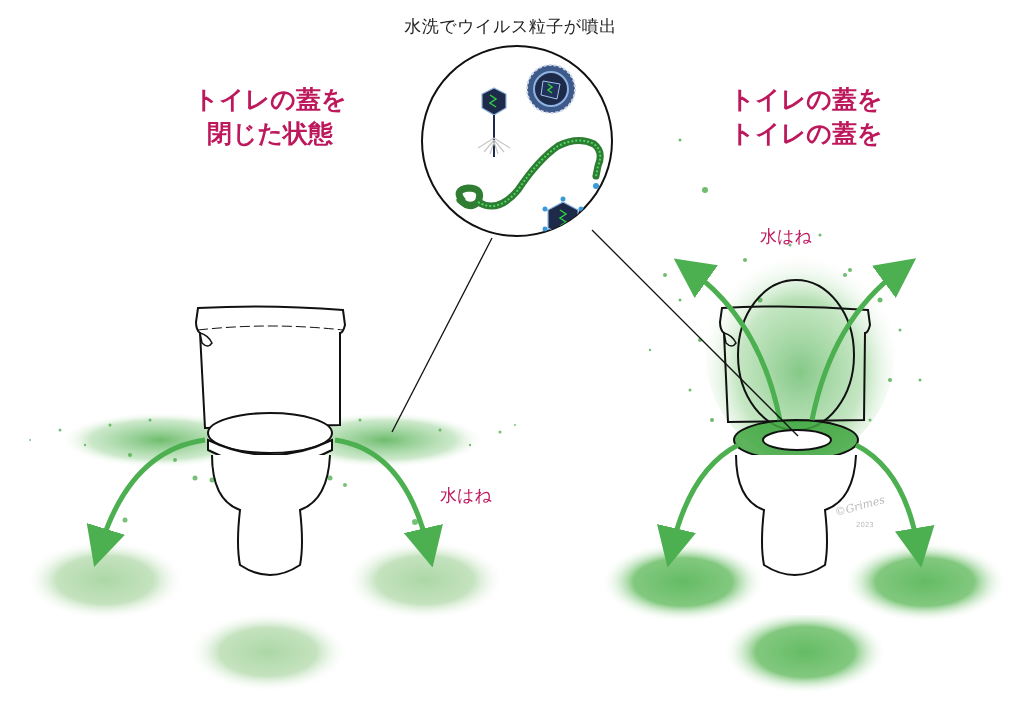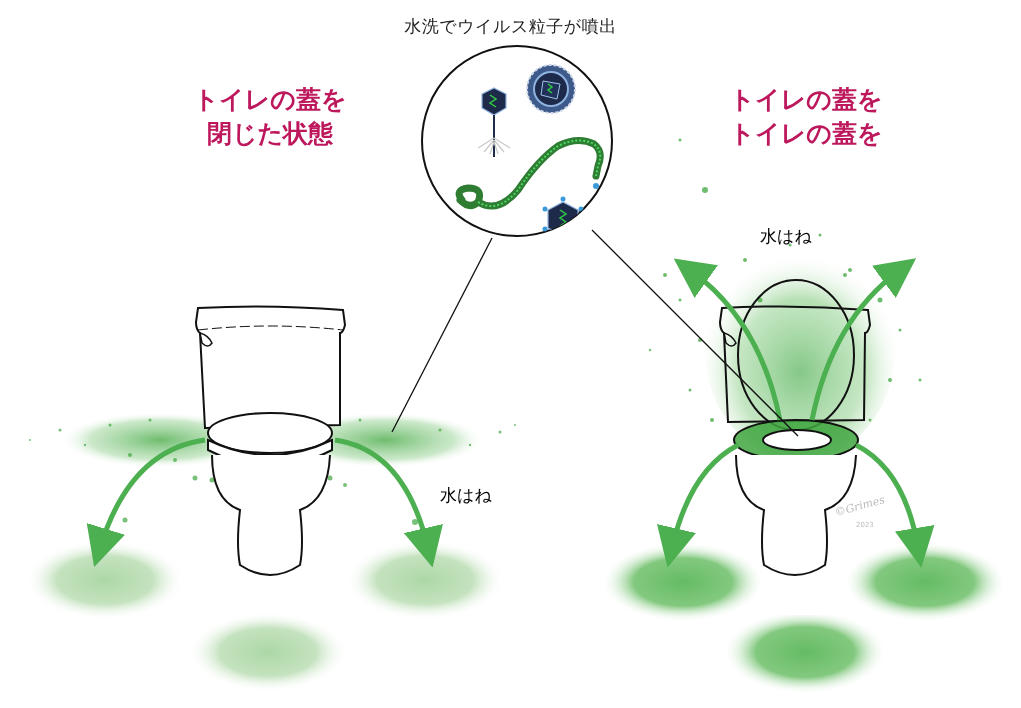--- a/index.html
+++ b/index.html
@@ -2,21 +2,21 @@
 <html><head>
   <meta charset="utf-8">
   <style>
     html, body { margin: 0; padding: 0; background: #ffffff; }
     body { width: 1021px; height: 708px; position: relative; overflow: hidden; font-family: "DejaVu Sans", sans-serif; }
     .stage { position: absolute; left: 0; top: 0; width: 1021px; height: 708px; }
     svg.art { position: absolute; left: 0; top: 0; }
     .title-top { position: absolute; left: 0; width: 1021px; top: 15px; text-align: center; font-size: 17px; color: #222; letter-spacing: 0.5px; }
     .heading { position: absolute; font-weight: bold; font-size: 25px; line-height: 34px; color: #be185d; text-align: center; width: 240px; }
     .heading span { display: block; }
-    .label { position: absolute; font-size: 17px; color: #000000; }
+    .label { position: absolute; font-size: 17px; color: #be185d; }
   </style>
 </head>
 <body>
 
 <div class="stage">
 
   <svg class="art" width="1021" height="708" viewBox="0 0 1021 708">
     <defs>
       <radialGradient id="puddleLight" cx="50%" cy="50%" r="50%">
         <stop offset="0%" stop-color="#a8d5a2" stop-opacity="0.95"></stop>

